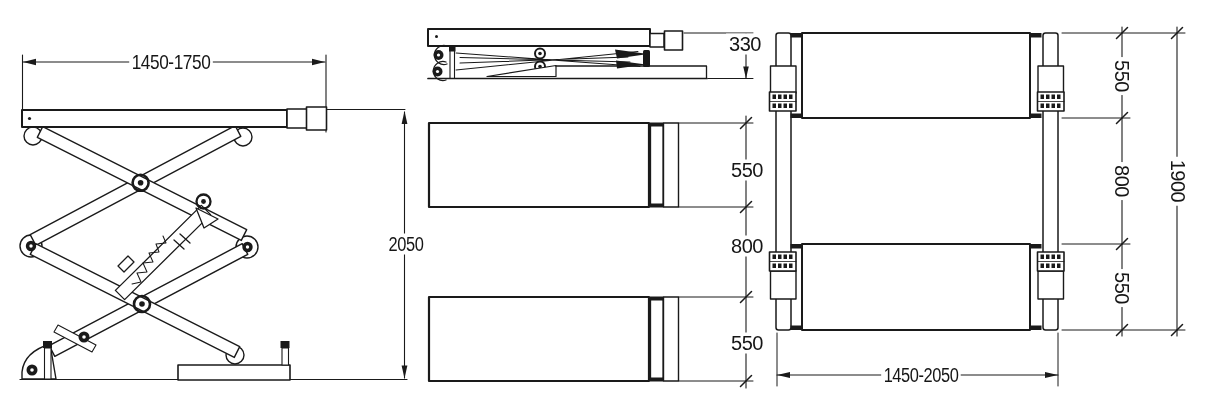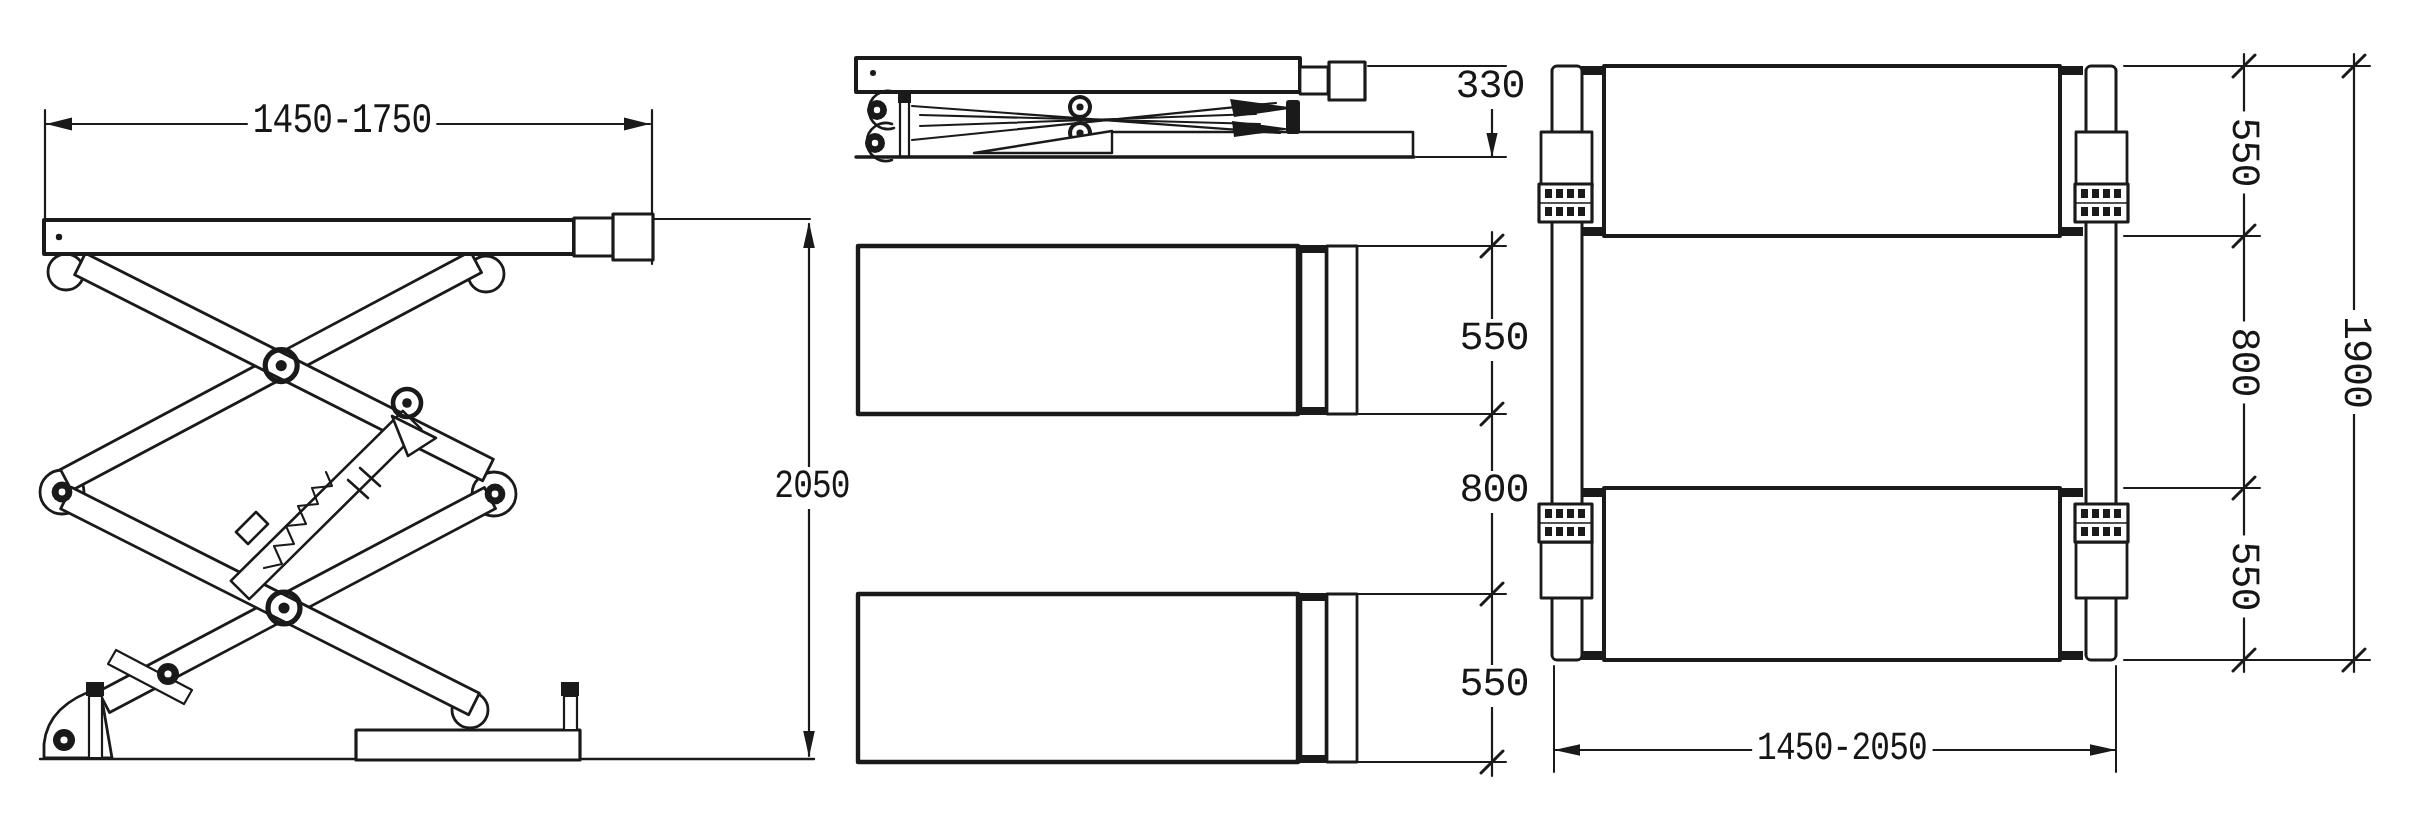--- a/index.html
+++ b/index.html
@@ -1,20 +1,20 @@
 <!DOCTYPE html>
 <html><head>
 <meta charset="utf-8">
 <style>
   html,body{margin:0;padding:0;background:#ffffff;}
   .canvas{
     position:relative;
     width:1210px;height:412px;
     background:#ffffff;
-    font-family:Liberation Mono, monospace;
+    font-family:Liberation Sans, sans-serif;
     overflow:hidden;
   }
   .canvas svg{position:absolute;left:0;top:0;}
   .dim-label{
     position:absolute;
     background:#ffffff;
     color:#161616;
     font-size:20px;
     letter-spacing:-0.5px;
     font-weight:500;

